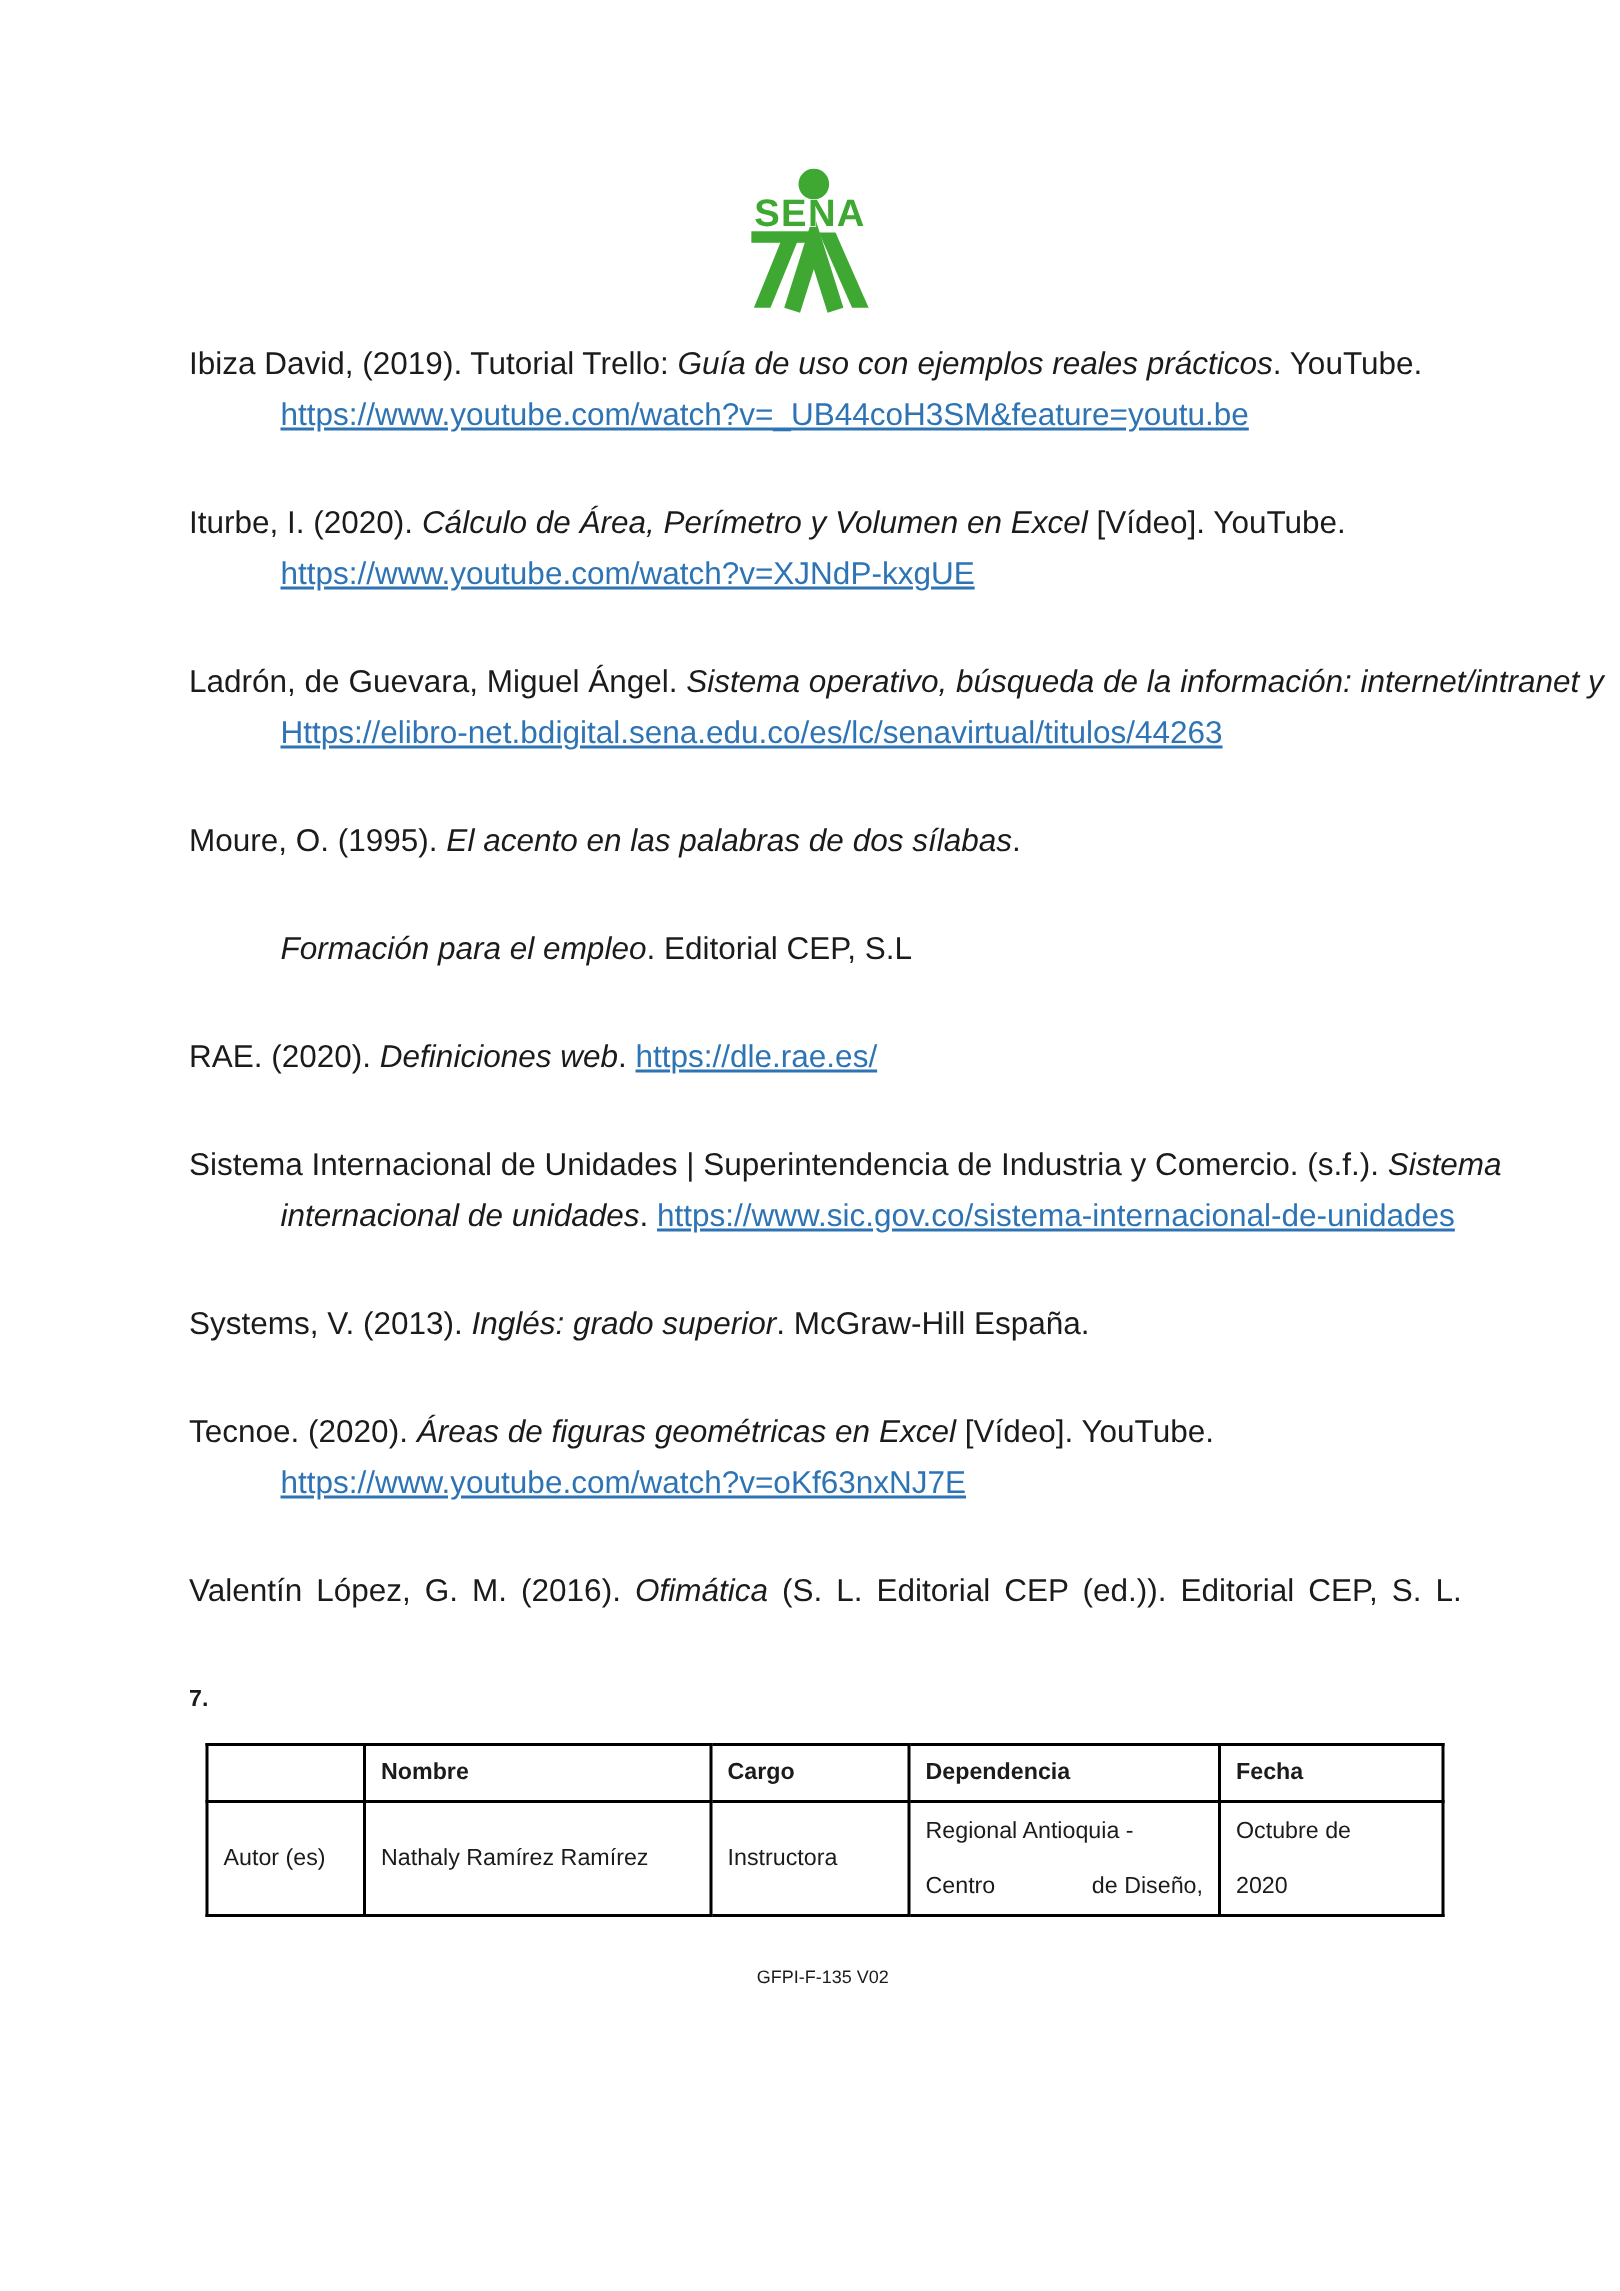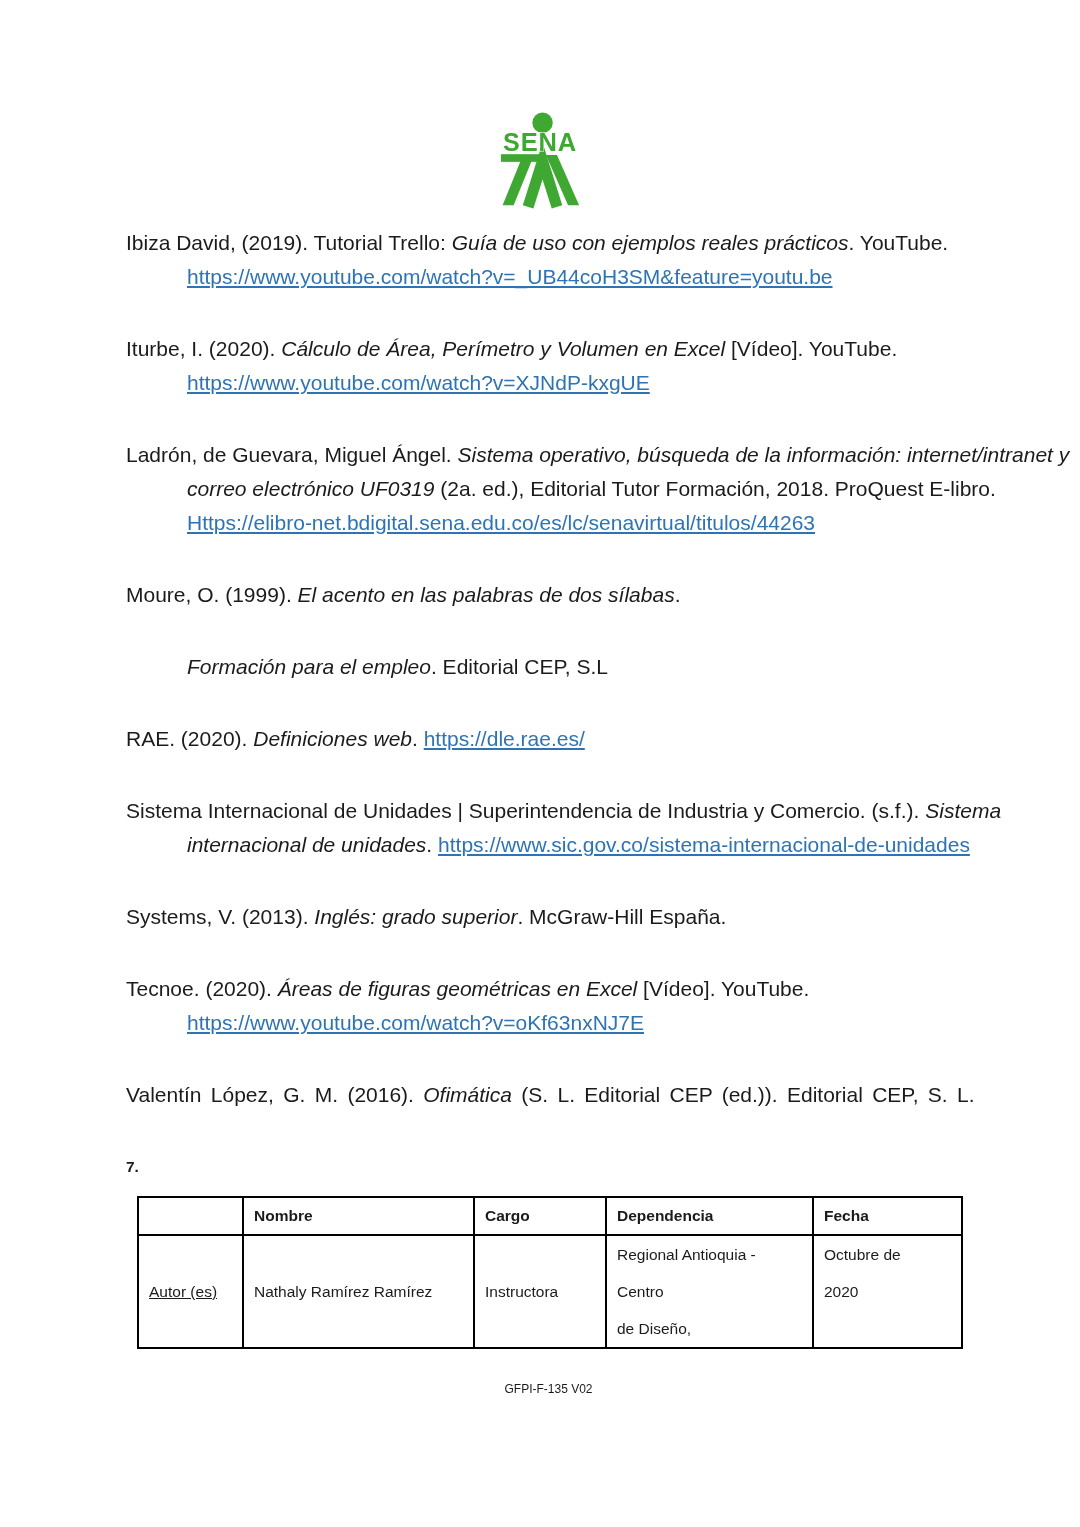--- a/index.html
+++ b/index.html
@@ -49,24 +49,24 @@
     border:2px solid #000000;
     font-size:15.5px;
     padding:0 10px;
     text-align:left;
     font-weight:normal;
     overflow:hidden;
   }
   td.corner-empty { border:none; background:transparent; }
   tr.hdr-row th { font-weight:bold; height:36px; vertical-align:middle; }
   tr.body-row { height:72px; }
-  th.row-label { font-weight:bold; vertical-align:middle;text-decoration:underline; }
+  th.row-label { font-weight:bold; vertical-align:middle; }
   td.v-mid { vertical-align:middle; }
   td.v-top { vertical-align:top; padding-top:6px; line-height:37px; }
-  .dep-line2 { display:flex; justify-content:space-between;flex-direction:column; }
+  .dep-line2 { display:flex; justify-content:space-between; }
   .doc-footer {
     text-align:center; font-size:12px; margin-top:30px;
     line-height:20px;
   }
 </style>
 </head>
 <body>
 
 <div class="page">
 
@@ -87,25 +87,24 @@
         <div class="reference-item">
           <div class="ref-line"><span>Ibiza David, (2019). Tutorial Trello: </span><span class="italic">Guía de uso con ejemplos reales prácticos</span><span>. YouTube.</span></div>
           <div class="ref-line indent"><a class="ref-link">https://www.youtube.com/watch?v=_UB44coH3SM&amp;feature=youtu.be</a></div>
         </div>
         <div class="reference-item">
           <div class="ref-line"><span>Iturbe, I. (2020). </span><span class="italic">Cálculo de Área, Perímetro y Volumen en Excel</span><span> [Vídeo]. YouTube.</span></div>
           <div class="ref-line indent"><a class="ref-link">https://www.youtube.com/watch?v=XJNdP-kxgUE</a></div>
         </div>
         <div class="reference-item">
           <div class="ref-line"><span>Ladrón, de Guevara, Miguel Ángel. </span><span class="italic">Sistema operativo, búsqueda de la información: internet/intranet y</span></div>
-          <div class="ref-line indent"><span class="italic">correo electrónico UF0319</span><span> (2a. ed.), Editorial Tutor Formación, 2018. ProQuest E-libro.</span></div>
           <div class="ref-line indent"><a class="ref-link">Https://elibro-net.bdigital.sena.edu.co/es/lc/senavirtual/titulos/44263</a></div>
         </div>
         <div class="reference-item">
-          <div class="ref-line"><span>Moure, O. (1999). </span><span class="italic">El acento en las palabras de dos sílabas</span><span>.</span></div>
+          <div class="ref-line"><span>Moure, O. (1995). </span><span class="italic">El acento en las palabras de dos sílabas</span><span>.</span></div>
         </div>
         <div class="reference-item">
           <div class="ref-line indent"><span class="italic">Formación para el empleo</span><span>. Editorial CEP, S.L</span></div>
         </div>
         <div class="reference-item">
           <div class="ref-line"><span>RAE. (2020). </span><span class="italic">Definiciones web</span><span>. </span><a class="ref-link">https://dle.rae.es/</a></div>
         </div>
         <div class="reference-item">
           <div class="ref-line"><span>Sistema Internacional de Unidades | Superintendencia de Industria y Comercio. (s.f.). </span><span class="italic">Sistema</span></div>
           <div class="ref-line indent"><span class="italic">internacional de unidades</span><span>. </span><a class="ref-link">https://www.sic.gov.co/sistema-internacional-de-unidades</a></div>

